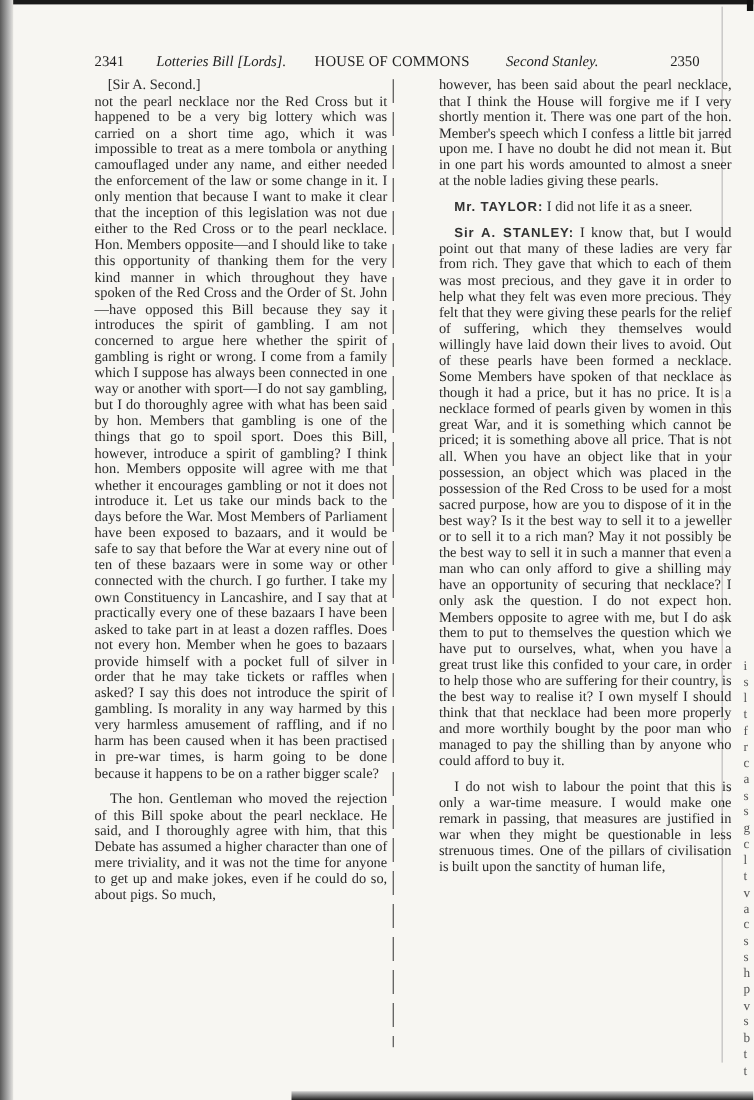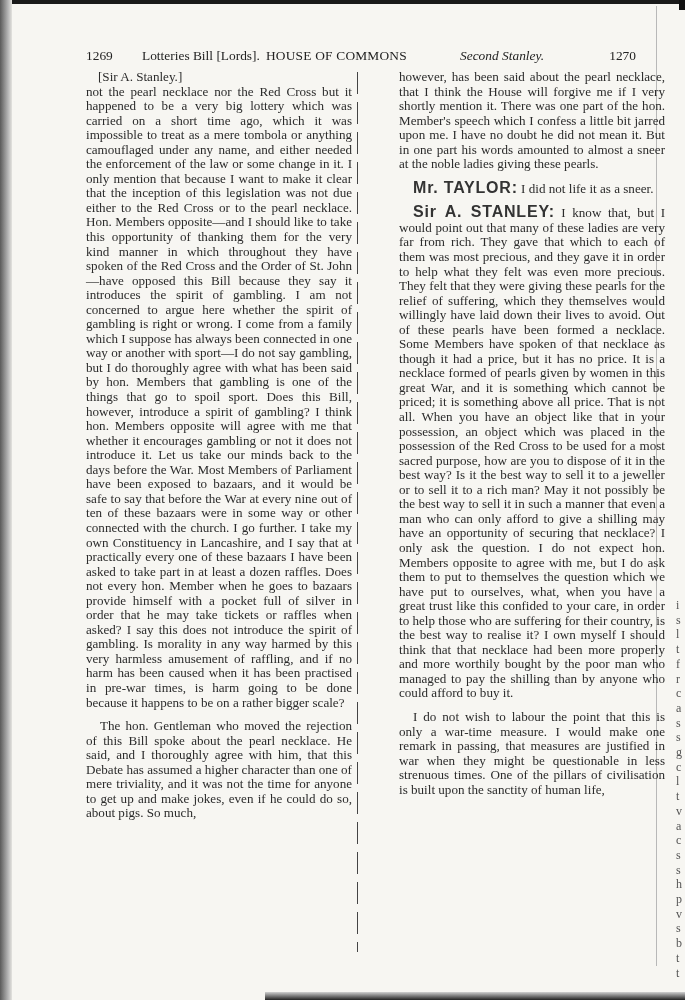--- a/index.html
+++ b/index.html
@@ -34,63 +34,63 @@
     font-family: "Liberation Serif", serif; font-size: 12px; line-height: 14.7px;
     color: #555;
   }
   .neighbor-glyphs span { display: block; }
   .header {
     position: absolute; left: 86px; top: 48px; width: 550px; height: 16px;
     font-family: "Liberation Serif", serif; font-size: 13.4px; color: #222;
   }
   .header span { position: absolute; top: 0; white-space: nowrap; }
   .h-left-num { left: 0; }
-  .h-title { left: 56px; }
-  .h-house { left: 180px; letter-spacing: 0.2px; }
+  .h-title { left: 56px; font-style: italic; }
+  .h-house { left: 200px; letter-spacing: 0.2px; }
   .h-reading { left: 374px; font-style: italic; }
   .h-right-num { right: 0; }
   .column {
     position: absolute; top: 70px; width: 266px;
     font-family: "Liberation Serif", serif; font-size: 13.1px; line-height: 14.55px;
     text-align: justify; color: #2b2b2b;
   }
   .col-left { left: 86px; }
   .col-right { left: 367px; margin-left: 32px; }
   .column p { margin: 0 0 6px 0; }
   .column p.indent { text-indent: 14px; }
   .column .sub { text-indent: 12px; margin-bottom: 0; }
   .speaker {
     font-family: "Liberation Sans", "DejaVu Sans", sans-serif; font-weight: bold;
-    font-size: 16px; letter-spacing: 0.8px; color: #333;
+    font-size: 12px; letter-spacing: 0.8px; color: #333;
   }
   .col-divider {
     position: absolute; left: 357px; top: 72px; width: 1px; height: 880px;
     background: repeating-linear-gradient(to bottom, #444 0 22px, transparent 22px 30px);
   }
   .para-gap { margin-top: 9px !important; }
 </style>
 </head>
 <body>
 
 <div class="top-shadow"></div>
 <div class="binding"></div>
 <div class="right-rule"></div>
 <div class="right-black"></div>
 <div class="bottom-shadow"></div>
 
 <div class="header">
-  <span class="h-left-num">1269</span>
+  <span class="h-left-num">2341</span>
   <span class="h-title">Lotteries Bill [Lords].</span>
   <span class="h-house">HOUSE OF COMMONS</span>
   <span class="h-reading">Second Stanley.</span>
-  <span class="h-right-num">1270</span>
+  <span class="h-right-num">2350</span>
 </div>
 
 <div class="column col-left">
-  <p class="sub">[Sir A. Stanley.]</p>
+  <p class="sub">[Sir A. Second.]</p>
   <p>not the pearl necklace nor the Red Cross but it happened to be a very big lottery which was carried on a short time ago, which it was impossible to treat as a mere tombola or anything camouflaged under any name, and either needed the enforcement of the law or some change in it. I only mention that because I want to make it clear that the inception of this legislation was not due either to the Red Cross or to the pearl necklace. Hon. Members opposite—and I should like to take this opportunity of thanking them for the very kind manner in which throughout they have spoken of the Red Cross and the Order of St. John—have opposed this Bill because they say it introduces the spirit of gambling. I am not concerned to argue here whether the spirit of gambling is right or wrong. I come from a family which I suppose has always been connected in one way or another with sport—I do not say gambling, but I do thoroughly agree with what has been said by hon. Members that gambling is one of the things that go to spoil sport. Does this Bill, however, introduce a spirit of gambling? I think hon. Members opposite will agree with me that whether it encourages gambling or not it does not introduce it. Let us take our minds back to the days before the War. Most Members of Parliament have been exposed to bazaars, and it would be safe to say that before the War at every nine out of ten of these bazaars were in some way or other connected with the church. I go further. I take my own Constituency in Lancashire, and I say that at practically every one of these bazaars I have been asked to take part in at least a dozen raffles. Does not every hon. Member when he goes to bazaars provide himself with a pocket full of silver in order that he may take tickets or raffles when asked? I say this does not introduce the spirit of gambling. Is morality in any way harmed by this very harmless amusement of raffling, and if no harm has been caused when it has been practised in pre-war times, is harm going to be done because it happens to be on a rather bigger scale?</p>
   <p class="indent para-gap">The hon. Gentleman who moved the rejection of this Bill spoke about the pearl necklace. He said, and I thoroughly agree with him, that this Debate has assumed a higher character than one of mere triviality, and it was not the time for anyone to get up and make jokes, even if he could do so, about pigs. So much,</p>
 </div>
 
 <div class="col-divider"></div>
 
 <div class="column col-right">
   <p>however, has been said about the pearl necklace, that I think the House will forgive me if I very shortly mention it. There was one part of the hon. Member's speech which I confess a little bit jarred upon me. I have no doubt he did not mean it. But in one part his words amounted to almost a sneer at the noble ladies giving these pearls.</p>
   <p class="indent para-gap"><span class="speaker">Mr. TAYLOR:</span> <span>I did not life it as a sneer.</span></p>
   <p class="indent para-gap"><span class="speaker">Sir A. STANLEY:</span> <span>I know that, but I would point out that many of these ladies are very far from rich. They gave that which to each of them was most precious, and they gave it in order to help what they felt was even more precious. They felt that they were giving these pearls for the relief of suffering, which they themselves would willingly have laid down their lives to avoid. Out of these pearls have been formed a necklace. Some Members have spoken of that necklace as though it had a price, but it has no price. It is a necklace formed of pearls given by women in this great War, and it is something which cannot be priced; it is something above all price. That is not all. When you have an object like that in your possession, an object which was placed in the possession of the Red Cross to be used for a most sacred purpose, how are you to dispose of it in the best way? Is it the best way to sell it to a jeweller or to sell it to a rich man? May it not possibly be the best way to sell it in such a manner that even a man who can only afford to give a shilling may have an opportunity of securing that necklace? I only ask the question. I do not expect hon. Members opposite to agree with me, but I do ask them to put to themselves the question which we have put to ourselves, what, when you have a great trust like this confided to your care, in order to help those who are suffering for their country, is the best way to realise it? I own myself I should think that that necklace had been more properly and more worthily bought by the poor man who managed to pay the shilling than by anyone who could afford to buy it.</span></p>

